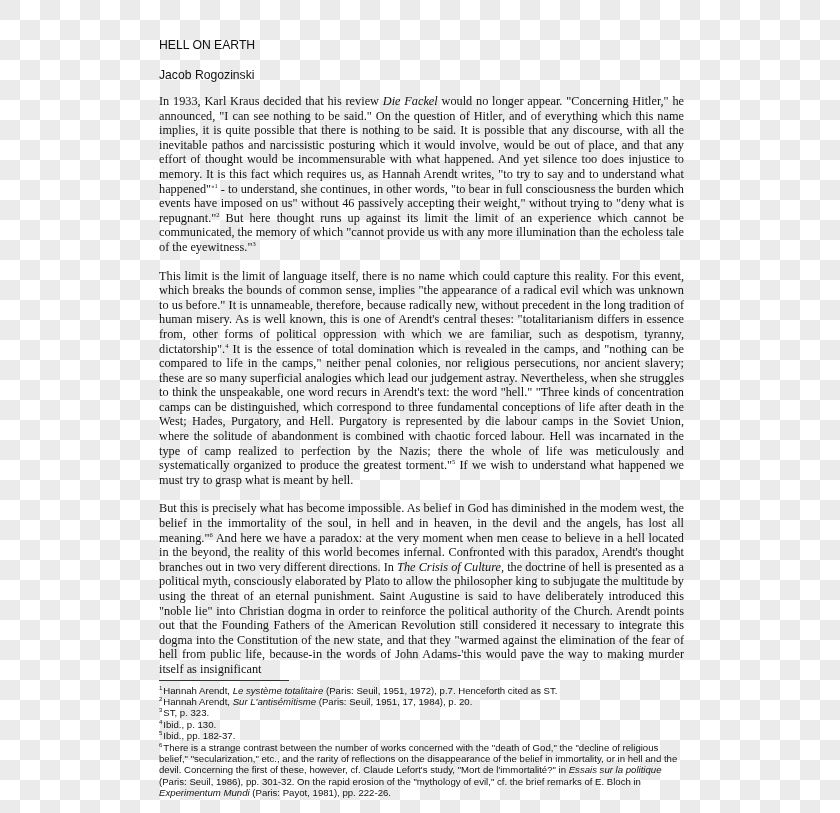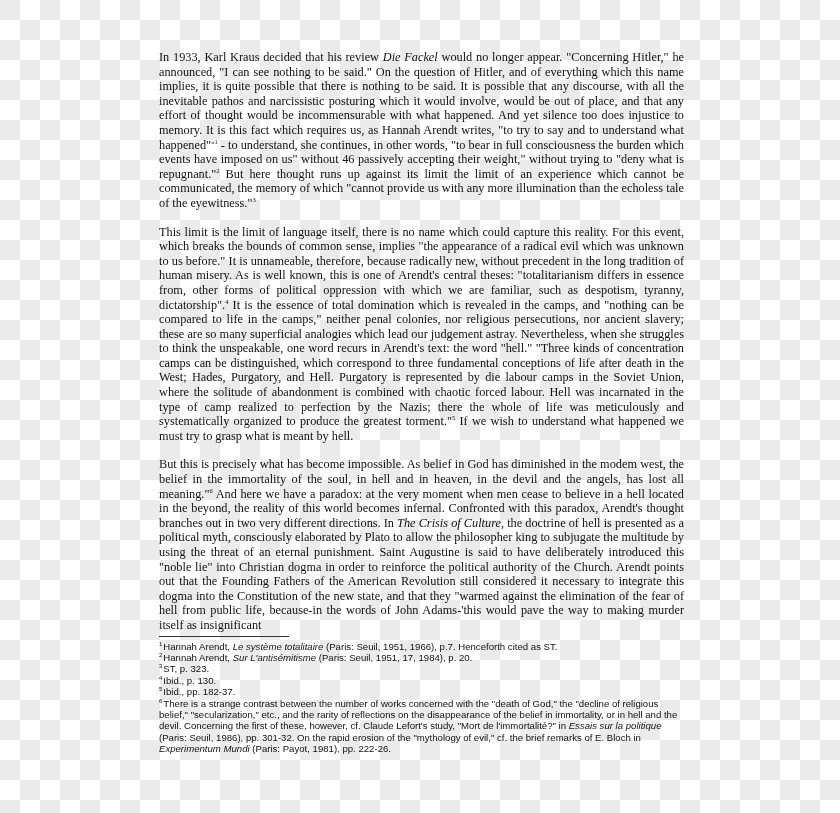--- a/index.html
+++ b/index.html
@@ -72,28 +72,30 @@
     .footnotes sup {
       font-size: 6px;
       vertical-align: 4px;
       margin-right: 1px;
     }
   </style>
 </head>
 <body>
 
 <div class="page">
+  <p class="heading">HELL ON EARTH</p>
+  <p class="author">Jacob Rogozinski</p>
 
   <p class="body-text p1"><span>In 1933, Karl Kraus decided that his review </span><i>Die Fackel</i><span> would no longer appear. "Concerning Hitler," he announced, "I can see nothing to be said." On the question of Hitler, and of everything which this name implies, it is quite possible that there is nothing to be said. It is possible that any discourse, with all the inevitable pathos and narcissistic posturing which it would involve, would be out of place, and that any effort of thought would be incommensurable with what happened. And yet silence too does injustice to memory. It is this fact which requires us, as Hannah Arendt writes, "to try to say and to understand what happened"</span><sup>«1</sup><span> - to understand, she continues, in other words, "to bear in full consciousness the burden which events have imposed on us" without 46 passively accepting their weight," without trying to "deny what is repugnant."</span><sup>2</sup><span> But here thought runs up against its limit the limit of an experience which cannot be communicated, the memory of which "cannot provide us with any more illumination than the echoless tale of the eyewitness."</span><sup>3</sup></p>
   <p class="body-text p2"><span>This limit is the limit of language itself, there is no name which could capture this reality. For this event, which breaks the bounds of common sense, implies "the appearance of a radical evil which was unknown to us before." It is unnameable, therefore, because radically new, without precedent in the long tradition of human misery. As is well known, this is one of Arendt's central theses: "totalitarianism differs in essence from, other forms of political oppression with which we are familiar, such as despotism, tyranny, dictatorship".</span><sup>4</sup><span> It is the essence of total domination which is revealed in the camps, and "nothing can be compared to life in the camps," neither penal colonies, nor religious persecutions, nor ancient slavery; these are so many superficial analogies which lead our judgement astray. Nevertheless, when she struggles to think the unspeakable, one word recurs in Arendt's text: the word "hell." "Three kinds of concentration camps can be distinguished, which correspond to three fundamental conceptions of life after death in the West; Hades, Purgatory, and Hell. Purgatory is represented by die labour camps in the Soviet Union, where the solitude of abandonment is combined with chaotic forced labour. Hell was incarnated in the type of camp realized to perfection by the Nazis; there the whole of life was meticulously and systematically organized to produce the greatest torment."</span><sup>5</sup><span> If we wish to understand what happened we must try to grasp what is meant by hell.</span></p>
   <p class="body-text p3"><span>But this is precisely what has become impossible. As belief in God has diminished in the modem west, the belief in the immortality of the soul, in hell and in heaven, in the devil and the angels, has lost all meaning."</span><sup>6</sup><span> And here we have a paradox: at the very moment when men cease to believe in a hell located in the beyond, the reality of this world becomes infernal. Confronted with this paradox, Arendt's thought branches out in two very different directions. In </span><i>The Crisis of Culture,</i><span> the doctrine of hell is presented as a political myth, consciously elaborated by Plato to allow the philosopher king to subjugate the multitude by using the threat of an eternal punishment. Saint Augustine is said to have deliberately introduced this "noble lie" into Christian dogma in order to reinforce the political authority of the Church. Arendt points out that the Founding Fathers of the American Revolution still considered it necessary to integrate this dogma into the Constitution of the new state, and that they "warmed against the elimination of the fear of hell from public life, because-in the words of John Adams-'this would pave the way to making murder itself as insignificant</span></p>
 
   <div class="fn-rule"></div>
 
   <ul class="footnotes">
-    <li><sup>1</sup><span><span>Hannah Arendt, </span><i>Le système totalitaire</i><span> (Paris: Seuil, 1951, 1966), p.7. Henceforth cited as ST.</span></span></li>
+    <li><sup>1</sup><span><span>Hannah Arendt, </span><i>Le système totalitaire</i><span> (Paris: Seuil, 1951, 1972), p.7. Henceforth cited as ST.</span></span></li>
     <li><sup>2</sup><span><span>Hannah Arendt, </span><i>Sur L'antisémitisme</i><span> (Paris: Seuil, 1951, 17, 1984), p. 20.</span></span></li>
     <li><sup>3</sup><span><span>ST, p. 323.</span></span></li>
     <li><sup>4</sup><span><span>Ibid., p. 130.</span></span></li>
     <li><sup>5</sup><span><span>Ibid., pp. 182-37.</span></span></li>
     <li><sup>6</sup><span><span>There is a strange contrast between the number of works concerned with the "death of God," the "decline of religious belief," "secularization," etc., and the rarity of reflections on the disappearance of the belief in immortality, or in hell and the devil. Concerning the first of these, however, cf. Claude Lefort's study, "Mort de l'immortalité?" in </span><i>Essais sur la politique</i><span> (Paris: Seuil, 1986), pp. 301-32. On the rapid erosion of the "mythology of evil," cf. the brief remarks of E. Bloch in </span><i>Experimentum Mundi</i><span> (Paris: Payot, 1981), pp. 222-26.</span></span></li>
   </ul>
 </div>
 
 </body></html>

